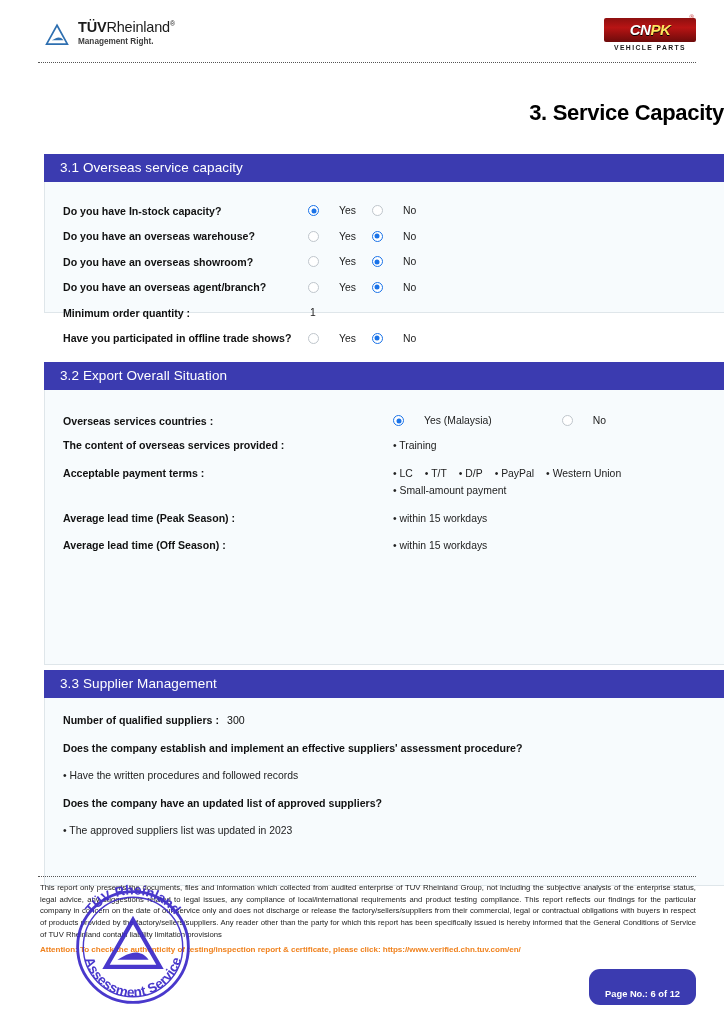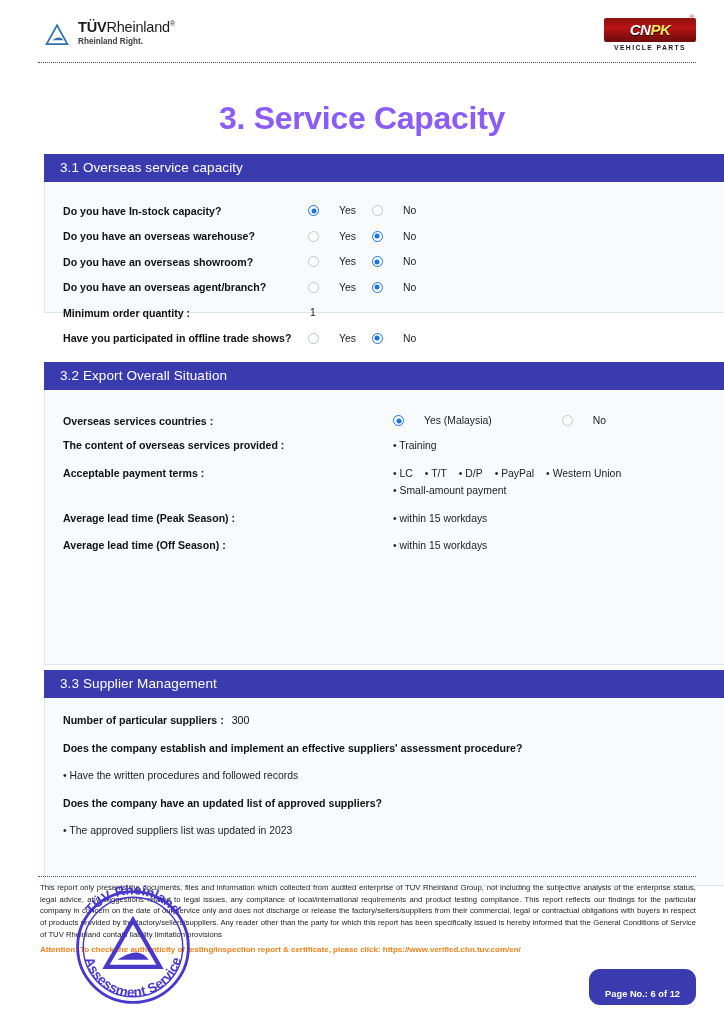--- a/index.html
+++ b/index.html
@@ -101,24 +101,24 @@
     right: 28px;
     border-top: 1.6px dotted #555;
   }
 
   
   .doc-title {
     position: absolute;
     top: 100px;
     left: 0;
     width: 100%;
-    text-align: center;
-    font-size: 32px;
-    font-weight: bold;
-    color: #8b5cf6;
+    text-align: right;
+    font-size: 22px;
+    font-weight: bold;
+    color: #000000;
     letter-spacing: -0.3px;
   }
 
   
   .section { position: absolute; left: 44px; width: 700px; }
   .sec-head {
     background: #3b3bb0;
     color: #ffffff;
     font-size: 13.5px;
     padding: 6px 0 7px 16px;
@@ -267,21 +267,21 @@
 
   <div class="doc-header">
 
     <div class="tuv-logo-block">
       <svg class="tuv-triangle" viewBox="0 0 40 40">
         <path d="M20 5 L36 34 L4 34 Z" fill="none" stroke="#2e6fb0" stroke-width="2.6"></path>
         <path d="M12 28 L30 28 C24 20 18 25 12 28 Z" fill="#2e6fb0"></path>
       </svg>
       <div class="tuv-text">
         <div class="tuv-name"><b>TÜV</b><span>Rheinland</span><span class="tuv-reg">®</span></div>
-        <div class="tuv-tagline">Rheinland Right.</div>
+        <div class="tuv-tagline">Management Right.</div>
       </div>
     </div>
 
     <div class="cnpk-logo-block">
       <div class="cnpk-bar">
         <span class="cnpk-word"><span>CN</span><span class="k">PK</span></span>
         <span class="cnpk-reg">®</span>
       </div>
       <div class="cnpk-sub">VEHICLE PARTS</div>
     </div>
@@ -423,21 +423,21 @@
         </div>
       </div>
 
     </div>
   </div>
 
   <div class="section" id="sec33">
     <div class="sec-head">3.3 Supplier Management</div>
     <div class="sec-body">
       <div class="s3-line">
-        <span>Number of particular suppliers :</span><span class="val">300</span>
+        <span>Number of qualified suppliers :</span><span class="val">300</span>
       </div>
       <div class="s3-line">Does the company establish and implement an effective suppliers' assessment procedure?</div>
       <div class="s3-bullet">Have the written procedures and followed records</div>
       <div class="s3-line">Does the company have an updated list of approved suppliers?</div>
       <div class="s3-bullet">The approved suppliers list was updated in 2023</div>
     </div>
   </div>
 
   <div class="footer-rule"></div>
   <div class="footer">

